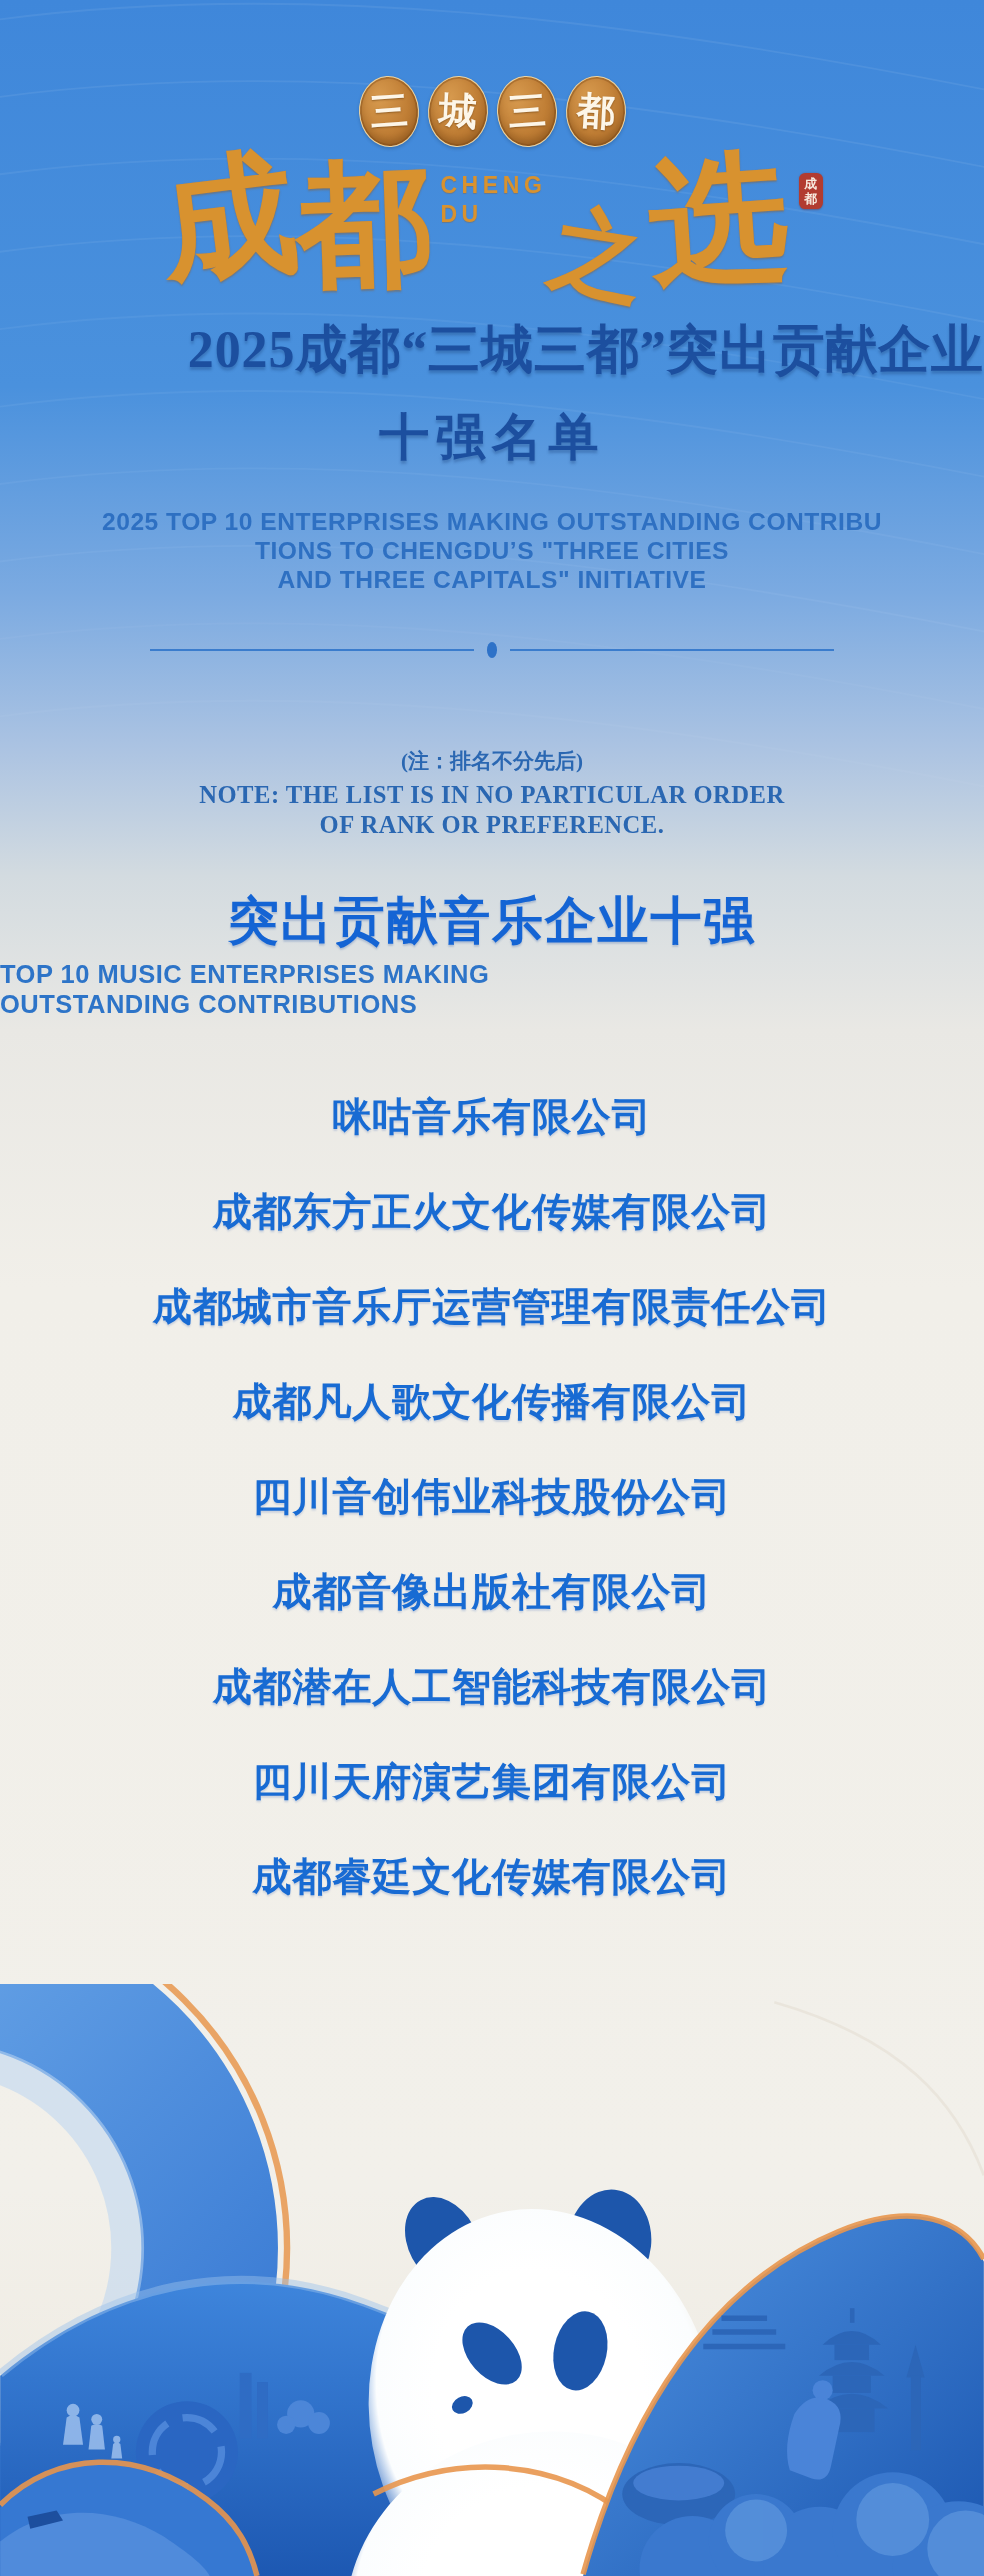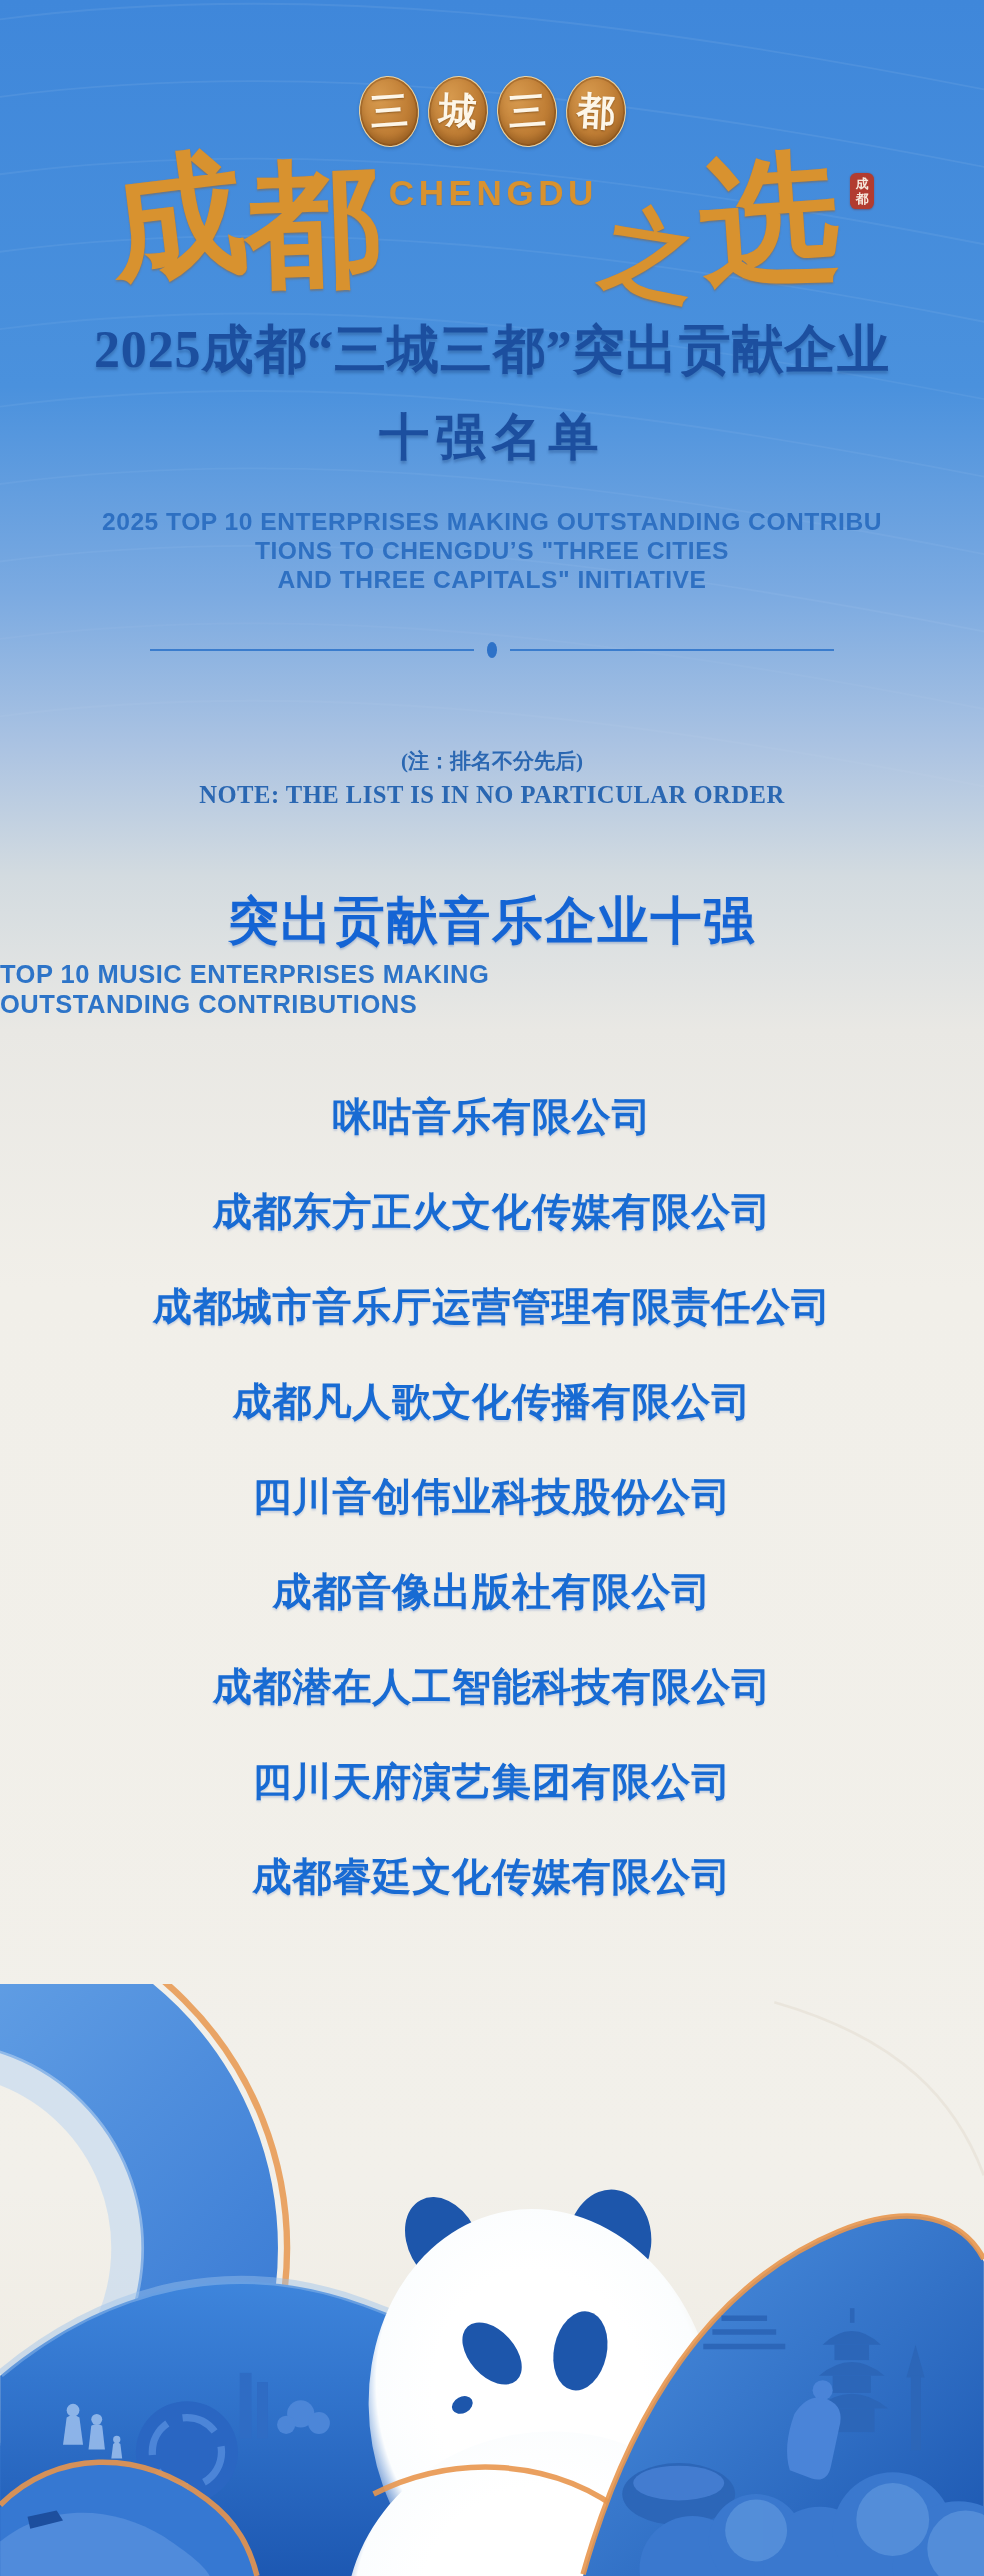--- a/index.html
+++ b/index.html
@@ -27,32 +27,32 @@
   .medallion:nth-child(even){transform:rotate(3deg);}
   
   .calligraphy{position:absolute;top:151px;left:0;width:100%;display:flex;justify-content:center;align-items:flex-start;}
   .cal-char{
     font-family:"Liberation Serif","DejaVu Serif",serif;font-weight:bold;
     color:#d8922f;line-height:1;
     text-shadow:0 1.8px 1.8px rgba(150,85,20,.35), 0 0 0.9px rgba(200,120,40,.6);
   }
   .cal-c0{font-size:135px;transform:rotate(-7deg);}
   .cal-c1{font-size:135px;transform:rotate(-2deg) translateY(7.3px);}
-  .cal-latin{display:flex;flex-direction:row;margin:20px 3.6px 0 9px;color:#d8922f;font-weight:bold;
-    font-size:35px;letter-spacing:4.6px;line-height:1.25;text-shadow:0 0.9px 0.9px rgba(150,85,20,.35);}
+  .cal-latin{display:flex;flex-direction:column;margin:20px 3.6px 0 9px;color:#d8922f;font-weight:bold;
+    font-size:23px;letter-spacing:4.6px;line-height:1.25;text-shadow:0 0.9px 0.9px rgba(150,85,20,.35);}
   .cal-c2{font-size:95px;margin-top:57px;transform:rotate(9deg);}
   .cal-c3{font-size:139px;margin-left:3.6px;transform:rotate(-4deg);}
   .seal{
     width:24px;height:36px;margin:22px 0 0 11px;background:#b23c30;border-radius:6.4px;
     color:#f7e9dd;font-size:12.8px;font-weight:bold;line-height:1.2;
     display:flex;flex-direction:column;align-items:center;justify-content:center;
     box-shadow:0 0.9px 1.8px rgba(120,30,20,.4);
   }
   
-  .main-title{position:absolute;top:315px;left:0;width:100%;text-align:center;
+  .main-title{position:absolute;top:315px;left:0;width:100%;text-align:right;
     font-family:"Liberation Serif","DejaVu Serif",serif;font-weight:900;font-size:52px;color:#1c4f9f;
     letter-spacing:0.9px;text-shadow:0 2.7px 2.7px rgba(15,45,100,.28);}
   .main-title2{position:absolute;top:404px;left:0;width:100%;text-align:center;
     font-family:"Liberation Serif","DejaVu Serif",serif;font-weight:900;font-size:50px;color:#1c4f9f;
     letter-spacing:6.4px;text-shadow:0 2.7px 2.7px rgba(15,45,100,.28);}
   .subtitle{position:absolute;top:507px;left:0;width:100%;text-align:center;
     color:#2e70c2;font-weight:bold;font-size:24.6px;line-height:29px;letter-spacing:0.5px;}
   
   .divider{position:absolute;top:642px;left:50%;transform:translateX(-50%);
     width:684px;display:flex;align-items:center;gap:12.8px;}
@@ -138,20 +138,21 @@
 
   <div class="divider">
     <div class="line"></div>
     <div class="dot"></div>
     <div class="line"></div>
   </div>
 
   <div class="note">
     <div class="zh">(注：排名不分先后)</div>
     <div class="en">NOTE: THE LIST IS IN NO PARTICULAR ORDER</div>
+    <div class="en">OF RANK OR PREFERENCE.</div>
   </div>
 
   <div class="section-title">突出贡献音乐企业十强</div>
   <div class="section-en">
     <div>TOP 10 MUSIC ENTERPRISES MAKING</div>
     <div>OUTSTANDING CONTRIBUTIONS</div>
   </div>
 
   <div class="company-list">
     <div class="company">咪咕音乐有限公司</div>

